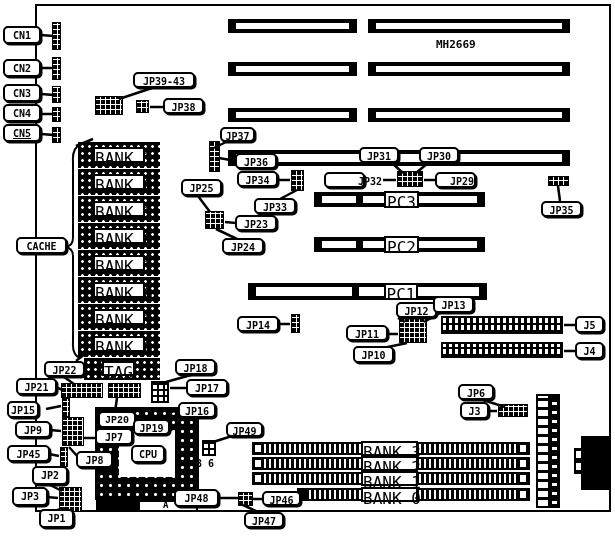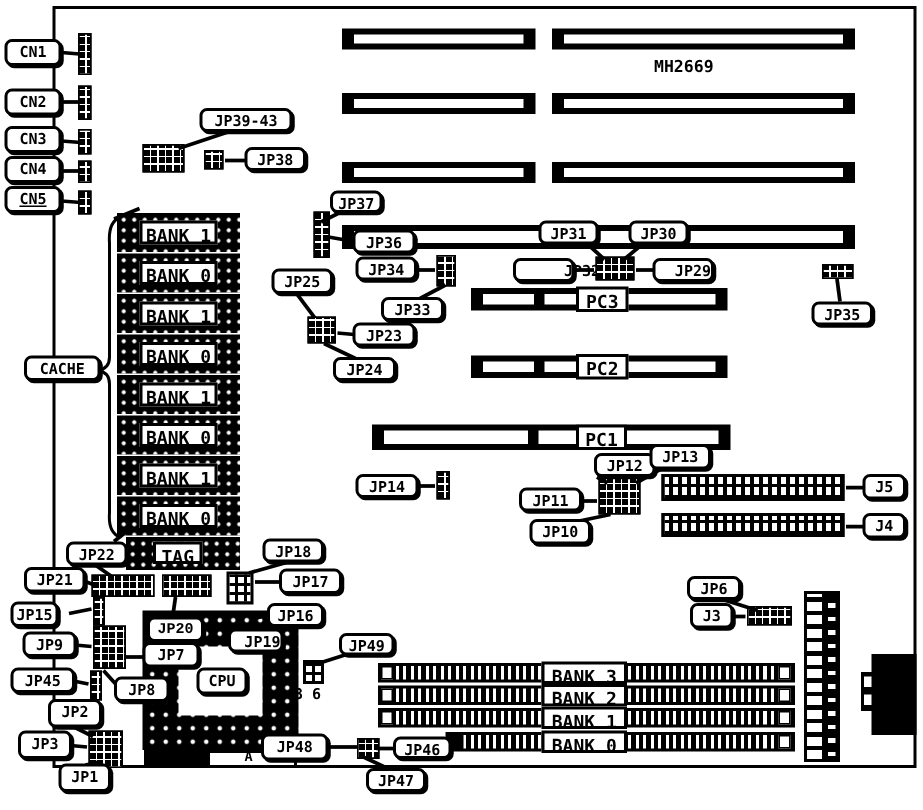--- a/index.html
+++ b/index.html
@@ -7,21 +7,21 @@
          font-family:"DejaVu Sans Mono",monospace;color:#000;}
   .abs{position:absolute;box-sizing:border-box;}
   
   .board{border:2px solid #000;background:#fff;z-index:0;}
   
   .co{position:absolute;box-sizing:border-box;z-index:6;background:#fff;border:2px solid #000;
       border-radius:5px;font-weight:bold;font-size:10px;line-height:1;padding-top:3px;
       text-align:center;white-space:nowrap;box-shadow:1.5px 1.5px 0 #000;}
   
   .lbl{position:absolute;box-sizing:border-box;z-index:5;background:#fff;border:2px solid #000;
-       font-weight:bold;font-size:12px;line-height:1;padding-top:2px;text-align:center;white-space:nowrap;}
+       font-weight:normal;font-size:16px;line-height:1;padding-top:2px;text-align:center;white-space:nowrap;}
   
   .slot{position:absolute;background:#000;z-index:1;}
   .slot::before{content:"";position:absolute;left:8px;right:8px;top:4px;bottom:4px;background:#fff;}
   .key{position:absolute;top:2px;bottom:2px;width:7px;background:#000;z-index:2;}
   
   .jg{position:absolute;z-index:2;box-sizing:border-box;border:1px solid #000;background-color:#000;
       background-image:repeating-linear-gradient(90deg,rgba(0,0,0,0) 0 4px,#fff 4px 5px),
                        repeating-linear-gradient(0deg,rgba(0,0,0,0) 0 4px,#fff 4px 5px);}
   
   .jgw{position:absolute;z-index:2;box-sizing:border-box;border:2px solid #000;background-color:#fff;
@@ -97,21 +97,21 @@
   <div class="co" style="left:133px;top:72px;width:62px;height:16px;">JP39-43</div>
   <div class="co" style="left:163px;top:98px;width:41px;height:16px;">JP38</div>
 
   <div class="jg" style="left:209px;top:141px;width:11px;height:31px;"></div>
   <div class="co" style="left:220px;top:127px;width:35px;height:15px;">JP37</div>
   <div class="co" style="left:235px;top:153px;width:42px;height:16px;">JP36</div>
 
   <div class="jg" style="left:397px;top:171px;width:26px;height:16px;"></div>
   <div class="co" style="left:359px;top:147px;width:40px;height:16px;">JP31</div>
   <div class="co" style="left:419px;top:147px;width:40px;height:16px;">JP30</div>
-  <div class="co" style="left:342px;top:172px;width:41px;height:16px;padding-left:32px;">JP32</div>
+  <div class="co" style="left:324px;top:172px;width:41px;height:16px;padding-left:32px;">JP32</div>
   <div class="co" style="left:435px;top:172px;width:41px;height:16px;text-align:right;">JP29</div>
 
   <div class="jg" style="left:291px;top:170px;width:13px;height:21px;"></div>
   <div class="co" style="left:237px;top:171px;width:41px;height:16px;">JP34</div>
   <div class="co" style="left:254px;top:198px;width:42px;height:16px;">JP33</div>
 
   <div class="jg" style="left:205px;top:211px;width:19px;height:18px;"></div>
   <div class="co" style="left:181px;top:179px;width:41px;height:17px;">JP25</div>
   <div class="co" style="left:235px;top:215px;width:42px;height:16px;">JP23</div>
   <div class="co" style="left:222px;top:238px;width:42px;height:16px;">JP24</div>
@@ -150,21 +150,21 @@
   <div class="jg" style="left:60px;top:447px;width:8px;height:20px;"></div>
   <div class="jg" style="left:59px;top:487px;width:23px;height:25px;"></div>
 
   <div class="co" style="left:44px;top:361px;width:41px;height:16px;">JP22</div>
   <div class="co" style="left:16px;top:378px;width:41px;height:17px;">JP21</div>
   <div class="co" style="left:175px;top:359px;width:41px;height:16px;">JP18</div>
   <div class="co" style="left:186px;top:379px;width:42px;height:17px;">JP17</div>
   <div class="co" style="left:7px;top:401px;width:32px;height:17px;">JP15</div>
   <div class="co" style="left:98px;top:411px;width:38px;height:17px;font-family:Liberation Mono, monospace;">JP20</div>
   <div class="co" style="left:178px;top:402px;width:38px;height:16px;">JP16</div>
-  <div class="co" style="left:152px;top:419px;width:37px;height:16px;text-align:right;">JP19</div>
+  <div class="co" style="left:133px;top:419px;width:37px;height:16px;">JP19</div>
   <div class="co" style="left:15px;top:421px;width:36px;height:17px;">JP9</div>
   <div class="co" style="left:95px;top:428px;width:38px;height:17px;">JP7</div>
   <div class="co" style="left:7px;top:445px;width:43px;height:17px;">JP45</div>
   <div class="co" style="left:76px;top:451px;width:37px;height:17px;">JP8</div>
   <div class="co" style="left:32px;top:466px;width:36px;height:19px;">JP2</div>
   <div class="co" style="left:12px;top:487px;width:36px;height:19px;">JP3</div>
   <div class="co" style="left:39px;top:509px;width:35px;height:19px;text-align:center;">JP1</div>
 
   <div class="socket" style="left:95px;top:407px;width:104px;height:93px;"></div>
   <div class="socket-hole" style="left:119px;top:431px;width:56px;height:46px;"></div>

